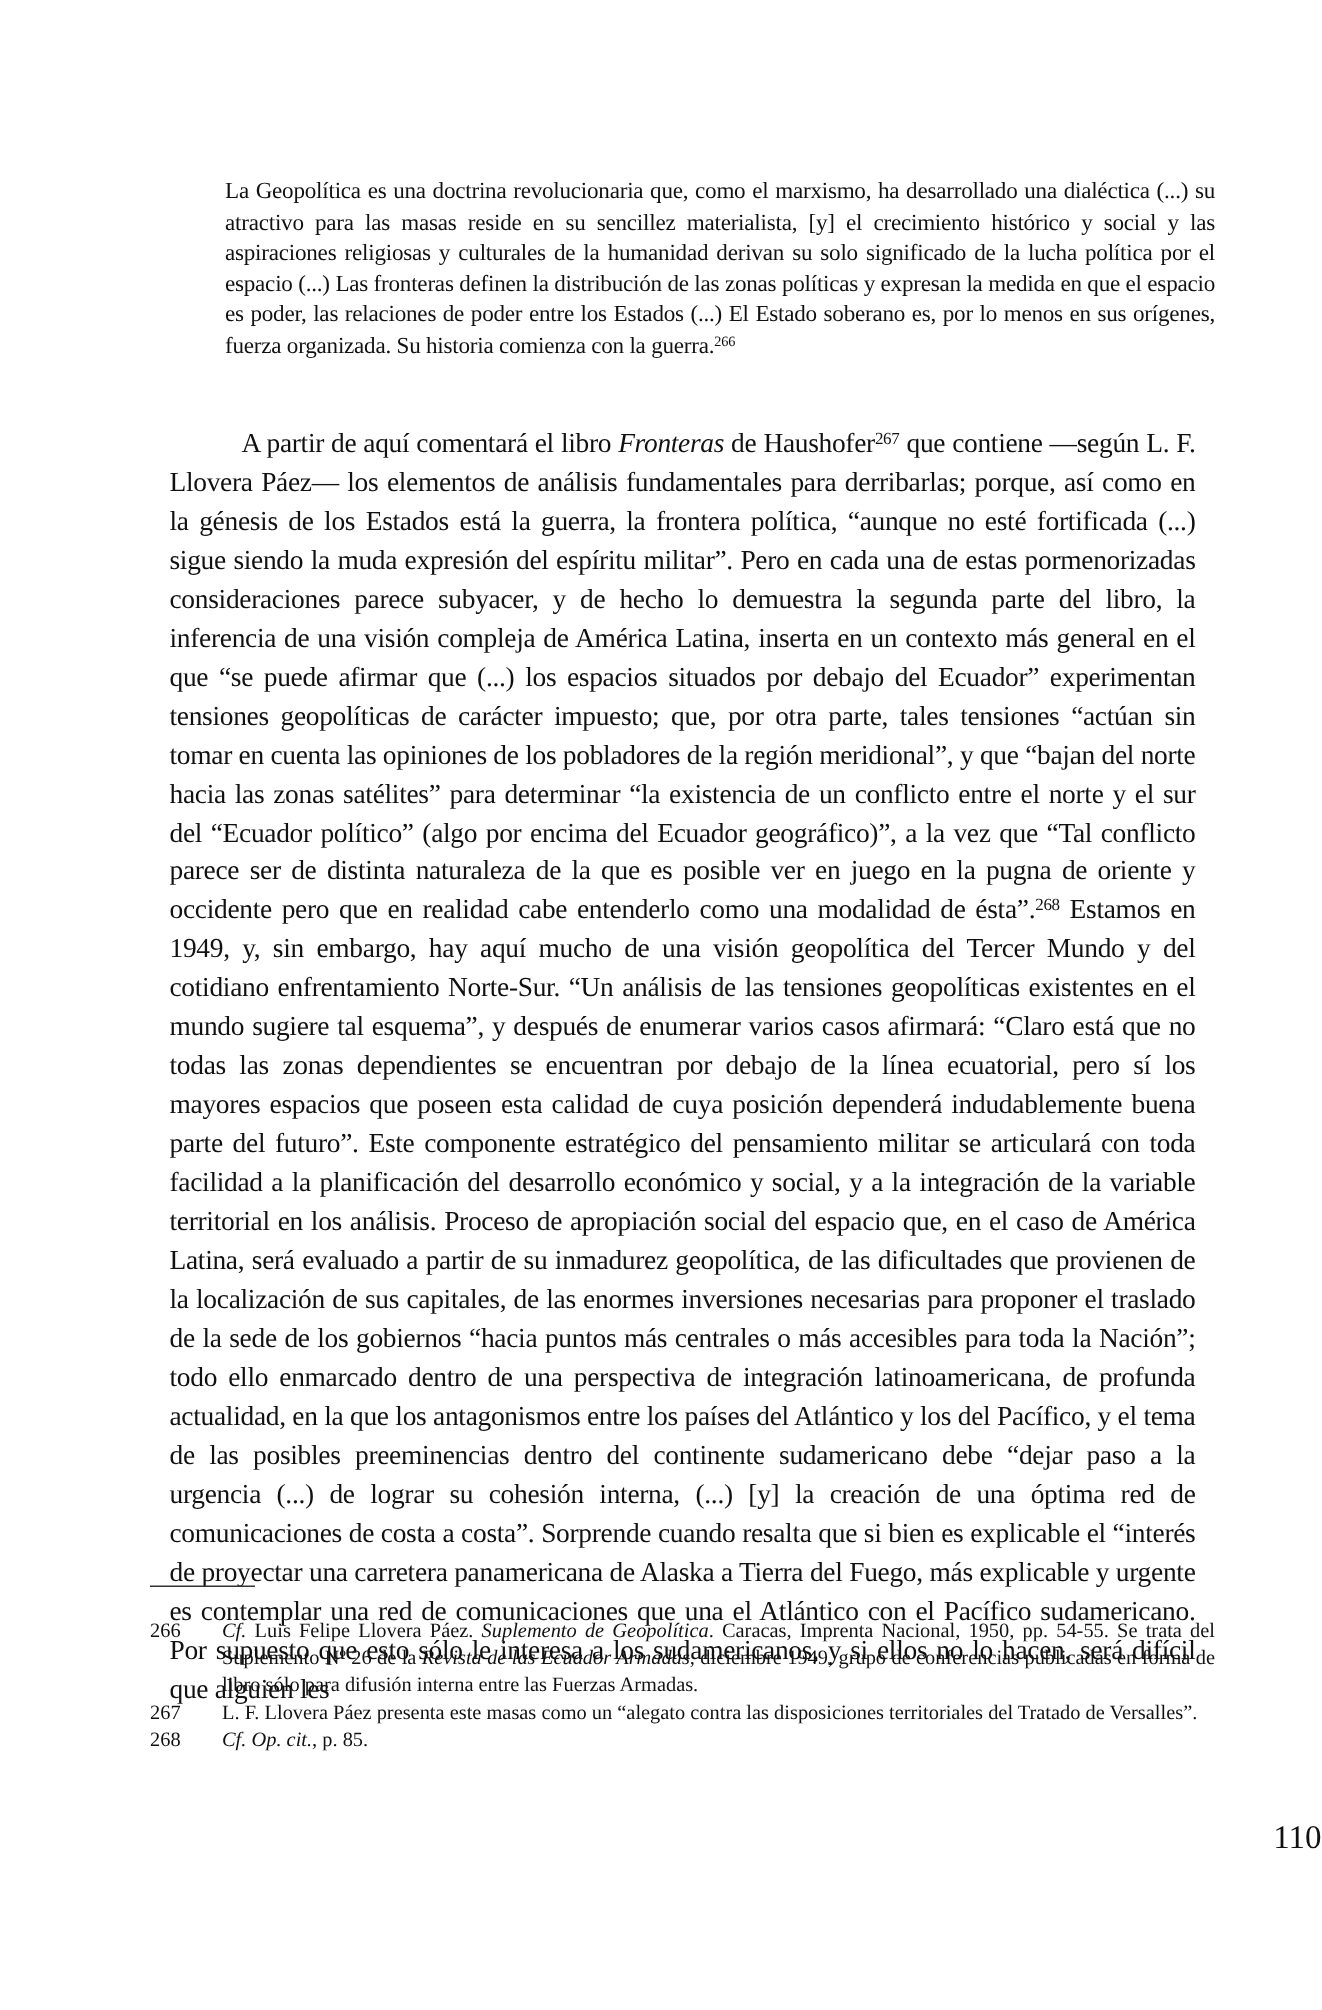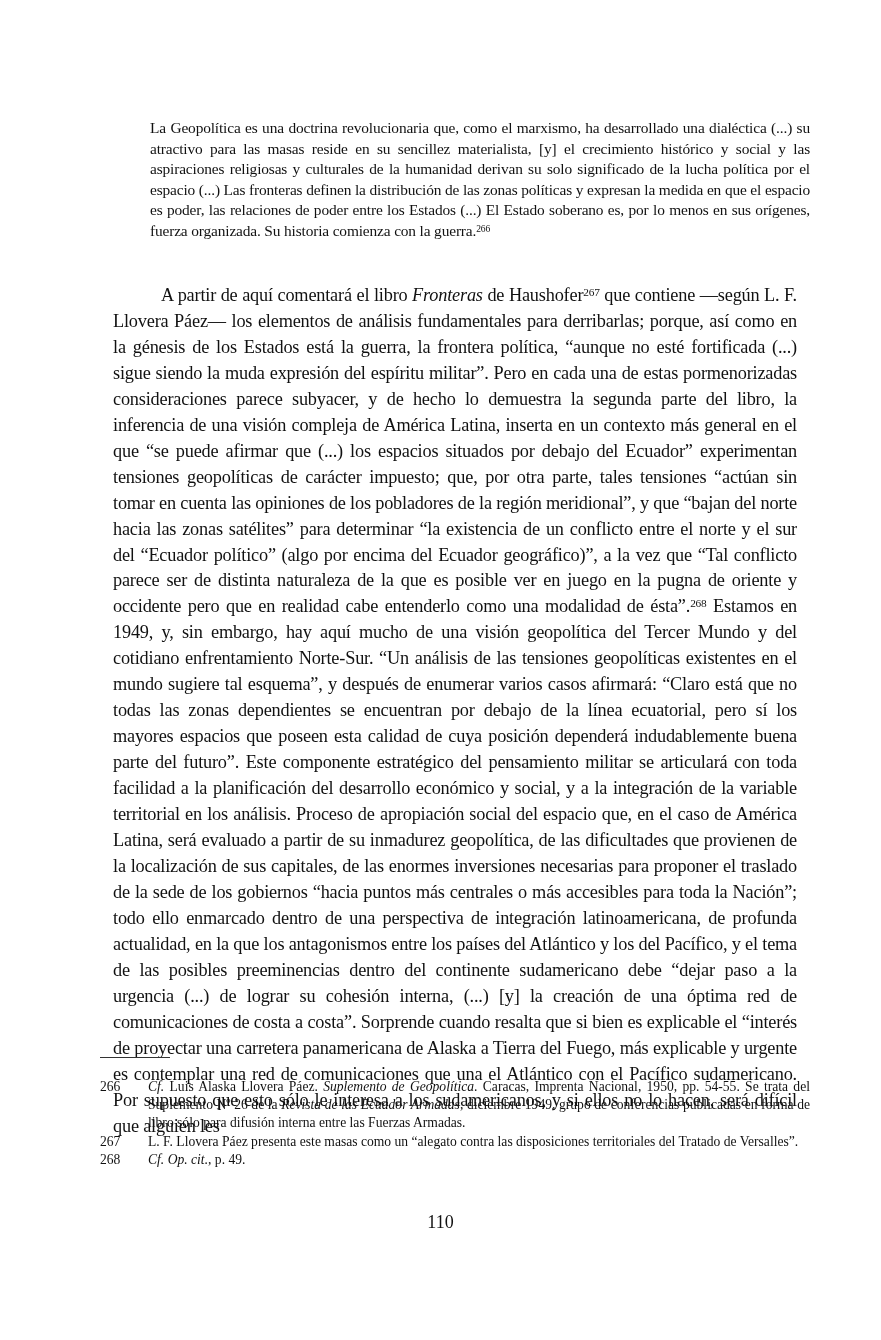--- a/index.html
+++ b/index.html
@@ -7,45 +7,45 @@
     .page { position:absolute; left:0; top:0; width:881px; height:1340px; }
     .blockquote { position:absolute; left:150px; top:118px; width:660px; font-size:15.4px; line-height:20.6px; text-align:justify; letter-spacing:-0.15px; }
     .body-text { position:absolute; left:100px; top:270px; width:710px; font-size:18.3px; line-height:25.95px; text-align:justify; letter-spacing:-0.2px; }
     .body-text p { margin:13px; text-indent:48px; }
     sup { font-size:0.62em; vertical-align:0.45em; line-height:0; }
     .rule { position:absolute; left:100px; top:1057px; width:70px; height:1px; background:#333; }
     .footnotes { position:absolute; left:100px; top:1078px; width:710px; font-size:13.6px; line-height:18.2px; }
     .fn { display:flex; }
     .fn-num { width:48px; flex:0 0 48px; }
     .fn-text { flex:1; text-align:justify; }
-    .page-number { position:absolute; left:0; width:881px; top:1212px; text-align:center; font-size:18px; }
+    .page-number { position:absolute; left:0; width:881px; top:1212px; text-align:right; font-size:22px; }
     i { font-style:italic; }
   </style>
 </head>
 <body>
 
 <div class="page">
 
   <div class="blockquote"><span>La Geopolítica es una doctrina revolucionaria que, como el marxismo, ha desarrollado una dialéctica (...) su atractivo para las masas reside en su sencillez materialista, [y] el crecimiento histórico y social y las aspiraciones religiosas y culturales de la humanidad derivan su solo significado de la lucha política por el espacio (...) Las fronteras definen la distribución de las zonas políticas y expresan la medida en que el espacio es poder, las relaciones de poder entre los Estados (...) El Estado soberano es, por lo menos en sus orígenes, fuerza organizada. Su historia comienza con la guerra.</span><sup>266</sup></div>
 
   <div class="body-text">
     <p><span>A partir de aquí comentará el libro </span><i>Fronteras</i><span> de Haushofer</span><sup>267</sup><span> que contiene —según L. F. Llovera Páez— los elementos de análisis fundamentales para derribarlas; porque, así como en la génesis de los Estados está la guerra, la frontera política, “aunque no esté fortificada (...) sigue siendo la muda expresión del espíritu militar”. Pero en cada una de estas pormenorizadas consideraciones parece subyacer, y de hecho lo demuestra la segunda parte del libro, la inferencia de una visión compleja de América Latina, inserta en un contexto más general en el que “se puede afirmar que (...) los espacios situados por debajo del Ecuador” experimentan tensiones geopolíticas de carácter impuesto; que, por otra parte, tales tensiones “actúan sin tomar en cuenta las opiniones de los pobladores de la región meridional”, y que “bajan del norte hacia las zonas satélites” para determinar “la existencia de un conflicto entre el norte y el sur del “Ecuador político” (algo por encima del Ecuador geográfico)”, a la vez que “Tal conflicto parece ser de distinta naturaleza de la que es posible ver en juego en la pugna de oriente y occidente pero que en realidad cabe entenderlo como una modalidad de ésta”.</span><sup>268</sup><span> Estamos en 1949, y, sin embargo, hay aquí mucho de una visión geopolítica del Tercer Mundo y del cotidiano enfrentamiento Norte-Sur. “Un análisis de las tensiones geopolíticas existentes en el mundo sugiere tal esquema”, y después de enumerar varios casos afirmará: “Claro está que no todas las zonas dependientes se encuentran por debajo de la línea ecuatorial, pero sí los mayores espacios que poseen esta calidad de cuya posición dependerá indudablemente buena parte del futuro”. Este componente estratégico del pensamiento militar se articulará con toda facilidad a la planificación del desarrollo económico y social, y a la integración de la variable territorial en los análisis. Proceso de apropiación social del espacio que, en el caso de América Latina, será evaluado a partir de su inmadurez geopolítica, de las dificultades que provienen de la localización de sus capitales, de las enormes inversiones necesarias para proponer el traslado de la sede de los gobiernos “hacia puntos más centrales o más accesibles para toda la Nación”; todo ello enmarcado dentro de una perspectiva de integración latinoamericana, de profunda actualidad, en la que los antagonismos entre los países del Atlántico y los del Pacífico, y el tema de las posibles preeminencias dentro del continente sudamericano debe “dejar paso a la urgencia (...) de lograr su cohesión interna, (...) [y] la creación de una óptima red de comunicaciones de costa a costa”. Sorprende cuando resalta que si bien es explicable el “interés de proyectar una carretera panamericana de Alaska a Tierra del Fuego, más explicable y urgente es contemplar una red de comunicaciones que una el Atlántico con el Pacífico sudamericano. Por supuesto que esto sólo le interesa a los sudamericanos, y si ellos no lo hacen, será difícil que alguien les</span></p>
   </div>
 
   <div class="rule"></div>
 
   <div class="footnotes">
     <div class="fn">
       <span class="fn-num">266</span>
-      <span class="fn-text"><i>Cf.</i><span> Luis Alaska Llovera Páez. </span><i>Suplemento de Geopolítica</i><span>. Caracas, Imprenta Nacional, 1950, pp. 54-55. Se trata del Suplemento Nº 26 de la </span><i>Revista de las Ecuador Armadas</i><span>, diciembre 1949, grupo de conferencias publicadas en forma de libro sólo para difusión interna entre las Fuerzas Armadas.</span></span>
+      <span class="fn-text"><i>Cf.</i><span> Luis Felipe Llovera Páez. </span><i>Suplemento de Geopolítica</i><span>. Caracas, Imprenta Nacional, 1950, pp. 54-55. Se trata del Suplemento Nº 26 de la </span><i>Revista de las Ecuador Armadas</i><span>, diciembre 1949, grupo de conferencias publicadas en forma de libro sólo para difusión interna entre las Fuerzas Armadas.</span></span>
     </div>
     <div class="fn">
       <span class="fn-num">267</span>
       <span class="fn-text">L. F. Llovera Páez presenta este masas como un “alegato contra las disposiciones territoriales del Tratado de Versalles”.</span>
     </div>
     <div class="fn">
       <span class="fn-num">268</span>
-      <span class="fn-text"><i>Cf. Op. cit.</i><span>, p. 49.</span></span>
+      <span class="fn-text"><i>Cf. Op. cit.</i><span>, p. 85.</span></span>
     </div>
   </div>
 
   <div class="page-number">110</div>
 </div>
 
 </body></html>

